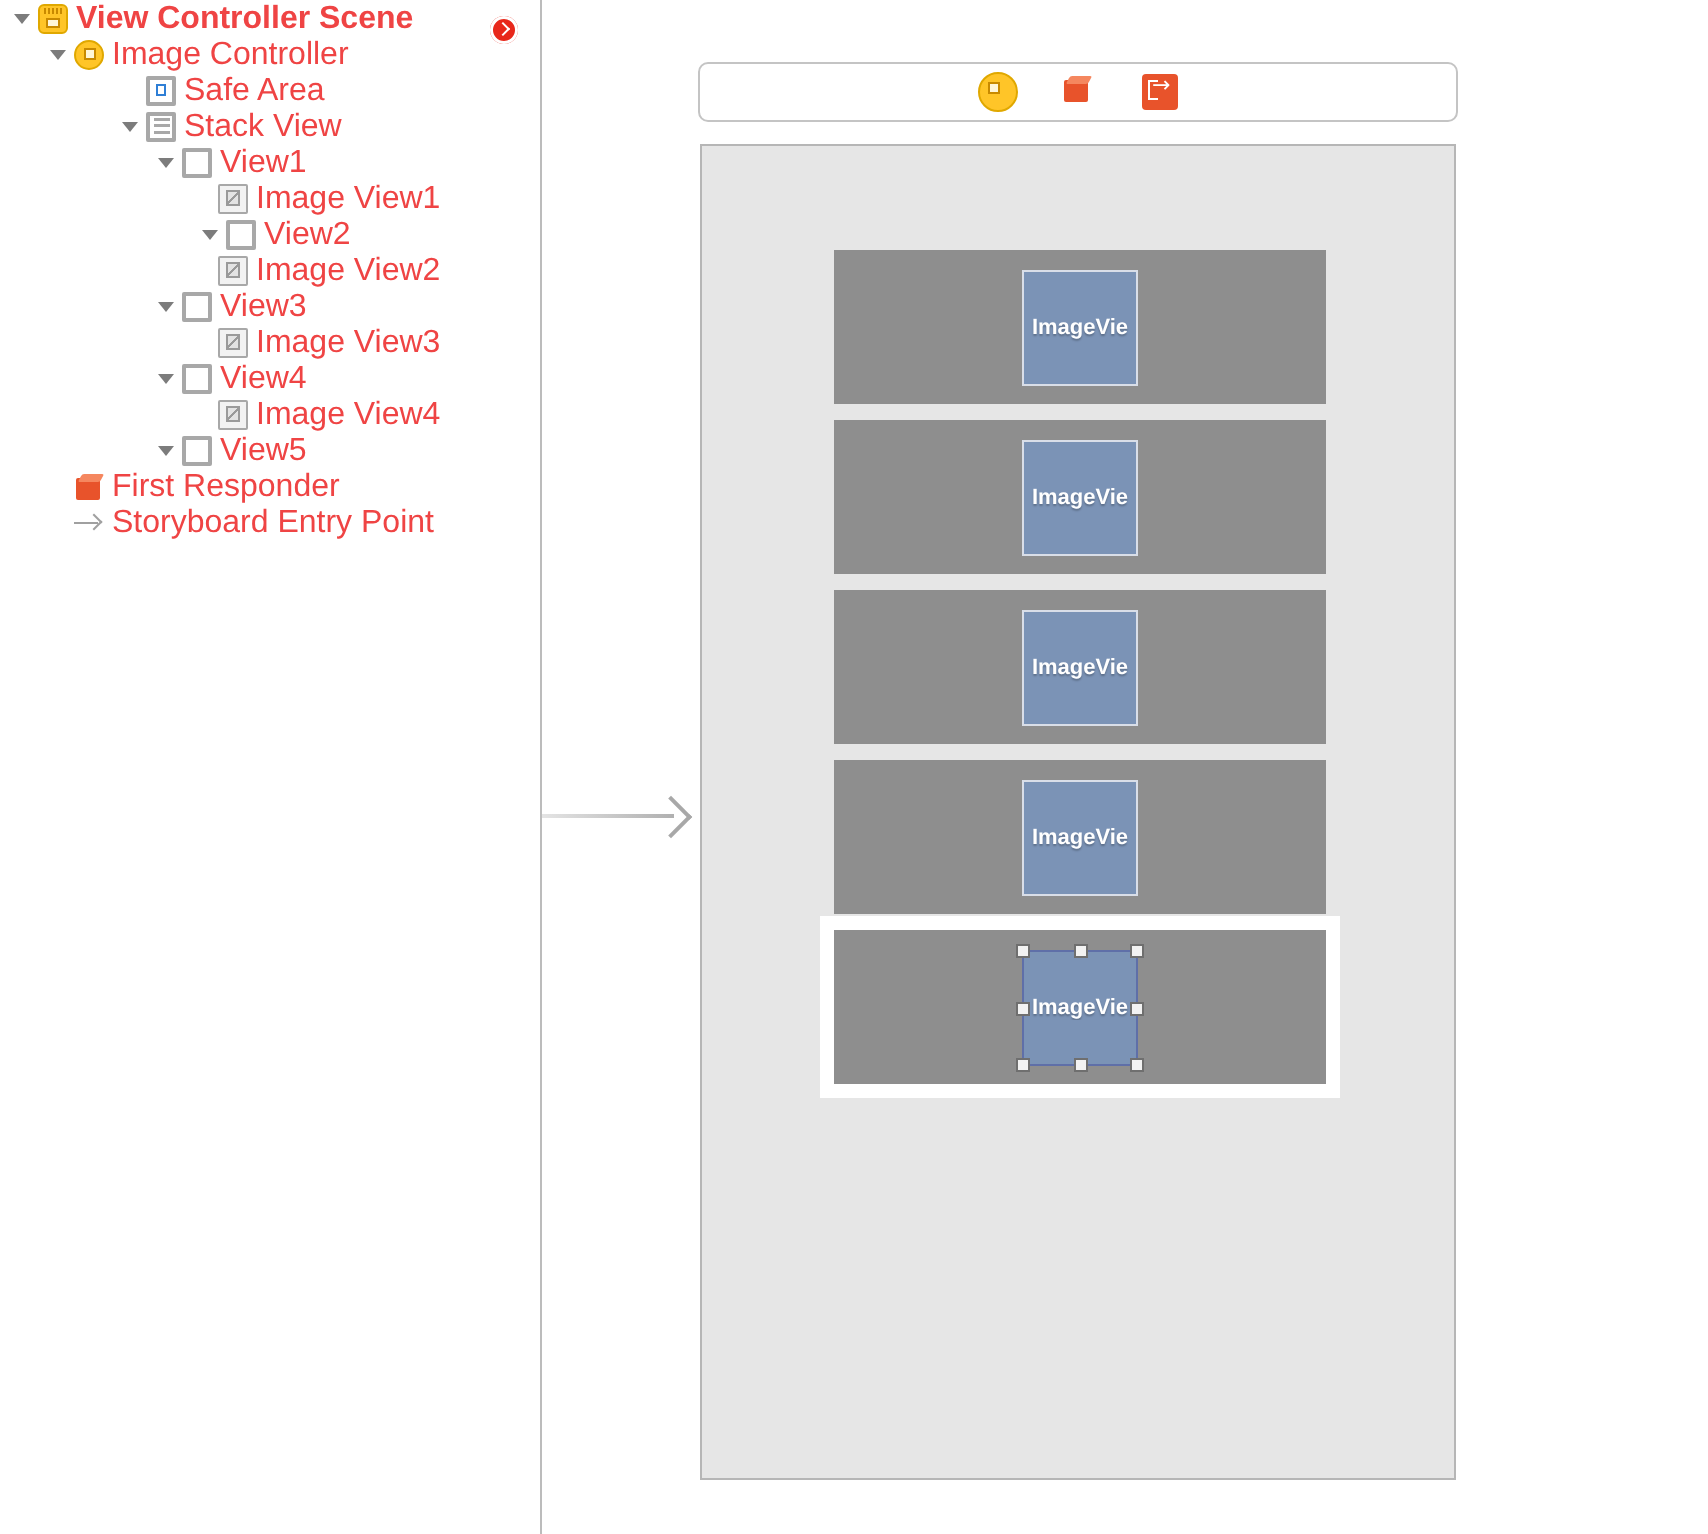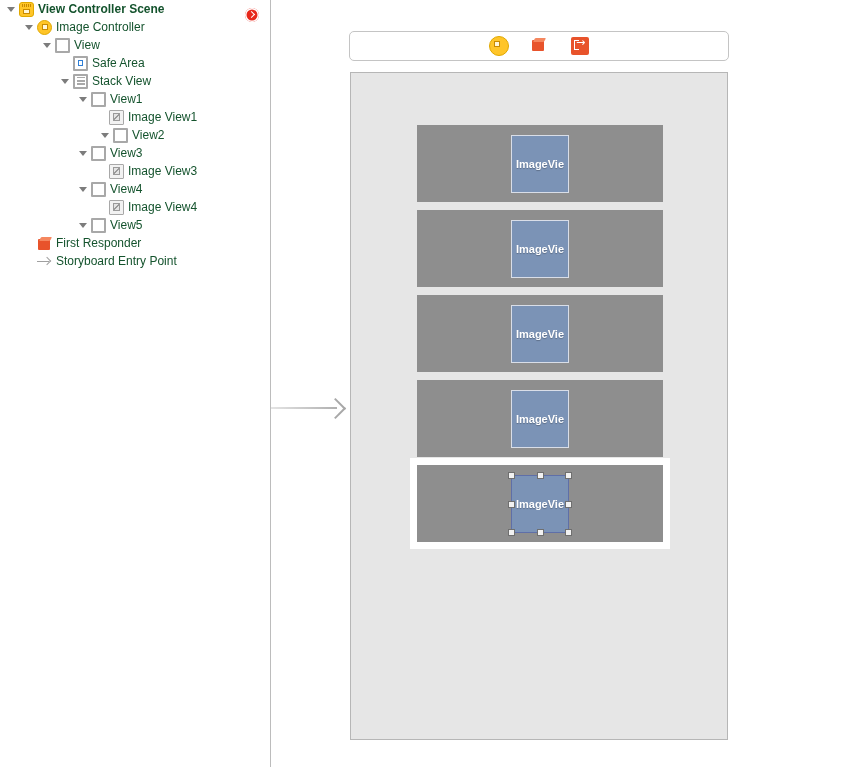--- a/index.html
+++ b/index.html
@@ -224,22 +224,22 @@
     content: "";
     position: absolute;
     left: 7px; top: 4px;
     width: 5px; height: 5px;
     border-top: 1.5px solid #a0a0a0;
     border-right: 1.5px solid #a0a0a0;
     transform: rotate(45deg);
   }
 
   .tree-label {
-    font-size: 12px;
-    color: #14532d;
+    font-size: 16px;
+    color: #ef4444;
     line-height: 15px;
   }
   .tree-label.bold { font-weight: bold; }
 
   
   #initial-badge {
     position: absolute;
     right: 11px;
     top: 8px;
     width: 14px;
@@ -412,25 +412,20 @@
         <div class="tree-row" style="padding-left: 6px;">
           <span class="disclosure open"></span>
           <span class="tree-icon ic-scene"></span>
           <span class="tree-label bold">View Controller Scene</span>
         </div>
         <div class="tree-row" style="padding-left: 24px;">
           <span class="disclosure open"></span>
           <span class="tree-icon ic-vc"></span>
           <span class="tree-label">Image Controller</span>
         </div>
-        <div class="tree-row" style="padding-left: 42px;">
-          <span class="disclosure open"></span>
-          <span class="tree-icon ic-view"></span>
-          <span class="tree-label">View</span>
-        </div>
         <div class="tree-row" style="padding-left: 60px;">
           <span class="disclosure none"></span>
           <span class="tree-icon ic-safearea"></span>
           <span class="tree-label">Safe Area</span>
         </div>
         <div class="tree-row" style="padding-left: 60px;">
           <span class="disclosure open"></span>
           <span class="tree-icon ic-stack"></span>
           <span class="tree-label">Stack View</span>
         </div>
@@ -441,20 +436,25 @@
         </div>
         <div class="tree-row" style="padding-left: 96px;">
           <span class="disclosure none"></span>
           <span class="tree-icon ic-imageview"></span>
           <span class="tree-label">Image View1</span>
         </div>
         <div class="tree-row" style="padding-left: 100px;">
           <span class="disclosure open"></span>
           <span class="tree-icon ic-view"></span>
           <span class="tree-label">View2</span>
+        </div>
+        <div class="tree-row" style="padding-left: 96px;">
+          <span class="disclosure none"></span>
+          <span class="tree-icon ic-imageview"></span>
+          <span class="tree-label">Image View2</span>
         </div>
         <div class="tree-row" style="padding-left: 78px;">
           <span class="disclosure open"></span>
           <span class="tree-icon ic-view"></span>
           <span class="tree-label">View3</span>
         </div>
         <div class="tree-row" style="padding-left: 96px;">
           <span class="disclosure none"></span>
           <span class="tree-icon ic-imageview"></span>
           <span class="tree-label">Image View3</span>

